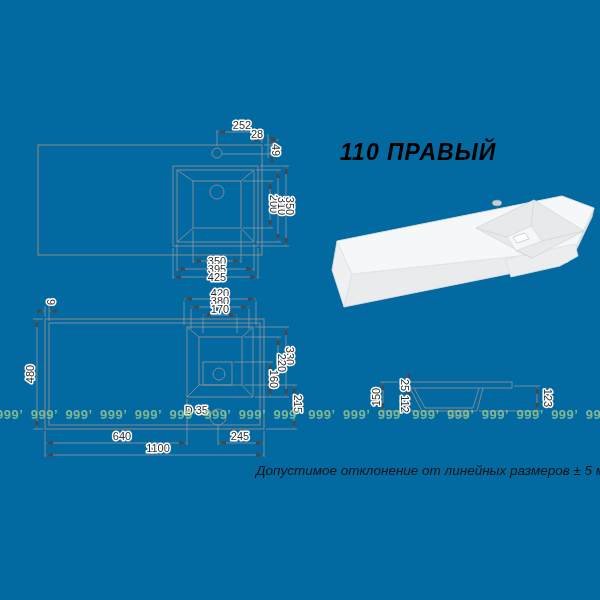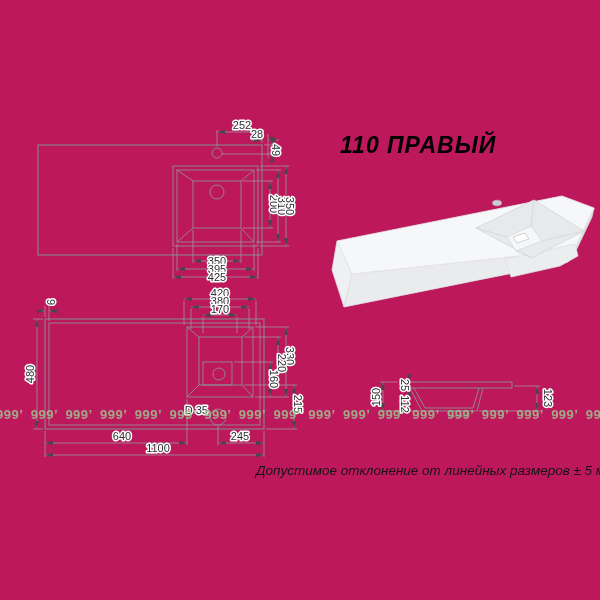--- a/index.html
+++ b/index.html
@@ -1,25 +1,25 @@
 <!DOCTYPE html>
 <html><head>
 <meta charset="utf-8">
 <style>
   html,body{margin:0;padding:0;background:#ffffff;}
-  .stage{position:relative;width:600px;height:600px;background:#be185d;overflow:hidden;
+  .stage{position:relative;width:600px;height:600px;background:#0369a1;overflow:hidden;
          font-family:"Liberation Sans",sans-serif;}
   svg{position:absolute;left:0;top:0;}
   .ol{fill:none;stroke:#85878a;stroke-width:1.1;}
   .dt2{fill:none;stroke:#8d8f92;stroke-width:0.9;}
   .xl{stroke:#a0a2a5;stroke-width:0.7;}
   .dl{stroke:#95979a;stroke-width:0.8;}
   .t{font:11px "Liberation Sans",sans-serif;fill:#2c2e30;text-anchor:middle;
      paint-order:stroke;stroke:#ffffff;stroke-width:3px;stroke-linejoin:round;}
-  .title{position:absolute;left:340px;top:132px;font:italic 800 23px "Liberation Sans",sans-serif;
+  .title{position:absolute;left:340px;top:139px;font:italic 800 23px "Liberation Sans",sans-serif;
          color:#000;letter-spacing:1px;white-space:nowrap;}
   .note{position:absolute;left:256px;top:463px;font:italic 13.5px "Liberation Sans",sans-serif;
         color:#141414;white-space:nowrap;}
   .wm{position:absolute;left:-4px;top:407px;width:612px;height:20px;overflow:hidden;
       font:700 13px "Liberation Sans",sans-serif;letter-spacing:.5px;word-spacing:4px;
       white-space:nowrap;opacity:.8;}
 </style>
 </head>
 <body>
 

